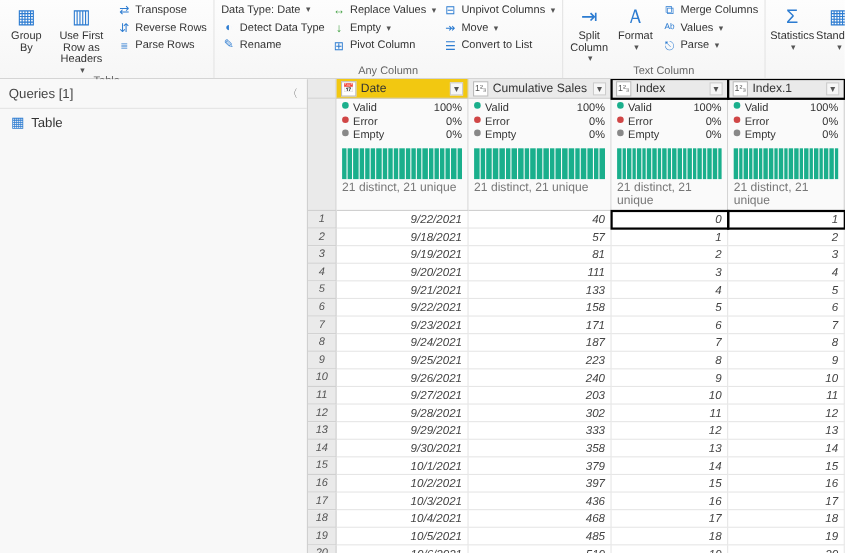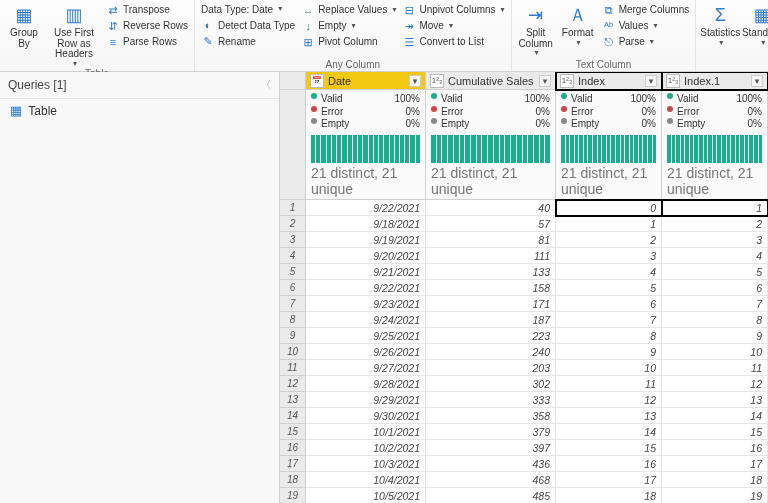--- a/index.html
+++ b/index.html
@@ -152,21 +152,21 @@
   background: #fafafa;
   padding: 3px 5px 2px;
   font-size: 10px;
 }
 .profile .stat { display:flex; justify-content:space-between; align-items:center; line-height:1.25;}
 .profile .dot { width:6px;height:6px;border-radius:50%; display:inline-block; margin-right:4px;}
 .dot.valid{background:#1aaf8c}.dot.error{background:#d04646}.dot.empty{background:#888}
 .profile .left{display:flex;align-items:flex-start}
 .profile .bars { margin-top:4px; height:28px; display:flex; gap:1px; align-items:flex-end;}
 .profile .bars span{flex:1; background:#1aaf8c;}
-.profile .distinct{color:#777; font-size:14px; margin-top:2px;}
+.profile .distinct{color:#777; font-size:11px; margin-top:2px;}
 
 .rownum-tall { background:#eaeaea; border-right:1px solid #d0d0d0; border-bottom:1px solid #d0d0d0;}
 
 .cell {
   border-right: 1px solid #e6e6e6;
   border-bottom: 1px solid #e6e6e6;
   padding: 1px 5px;
   font-size: 10.5px;
   text-align: right;
   font-style: italic;

